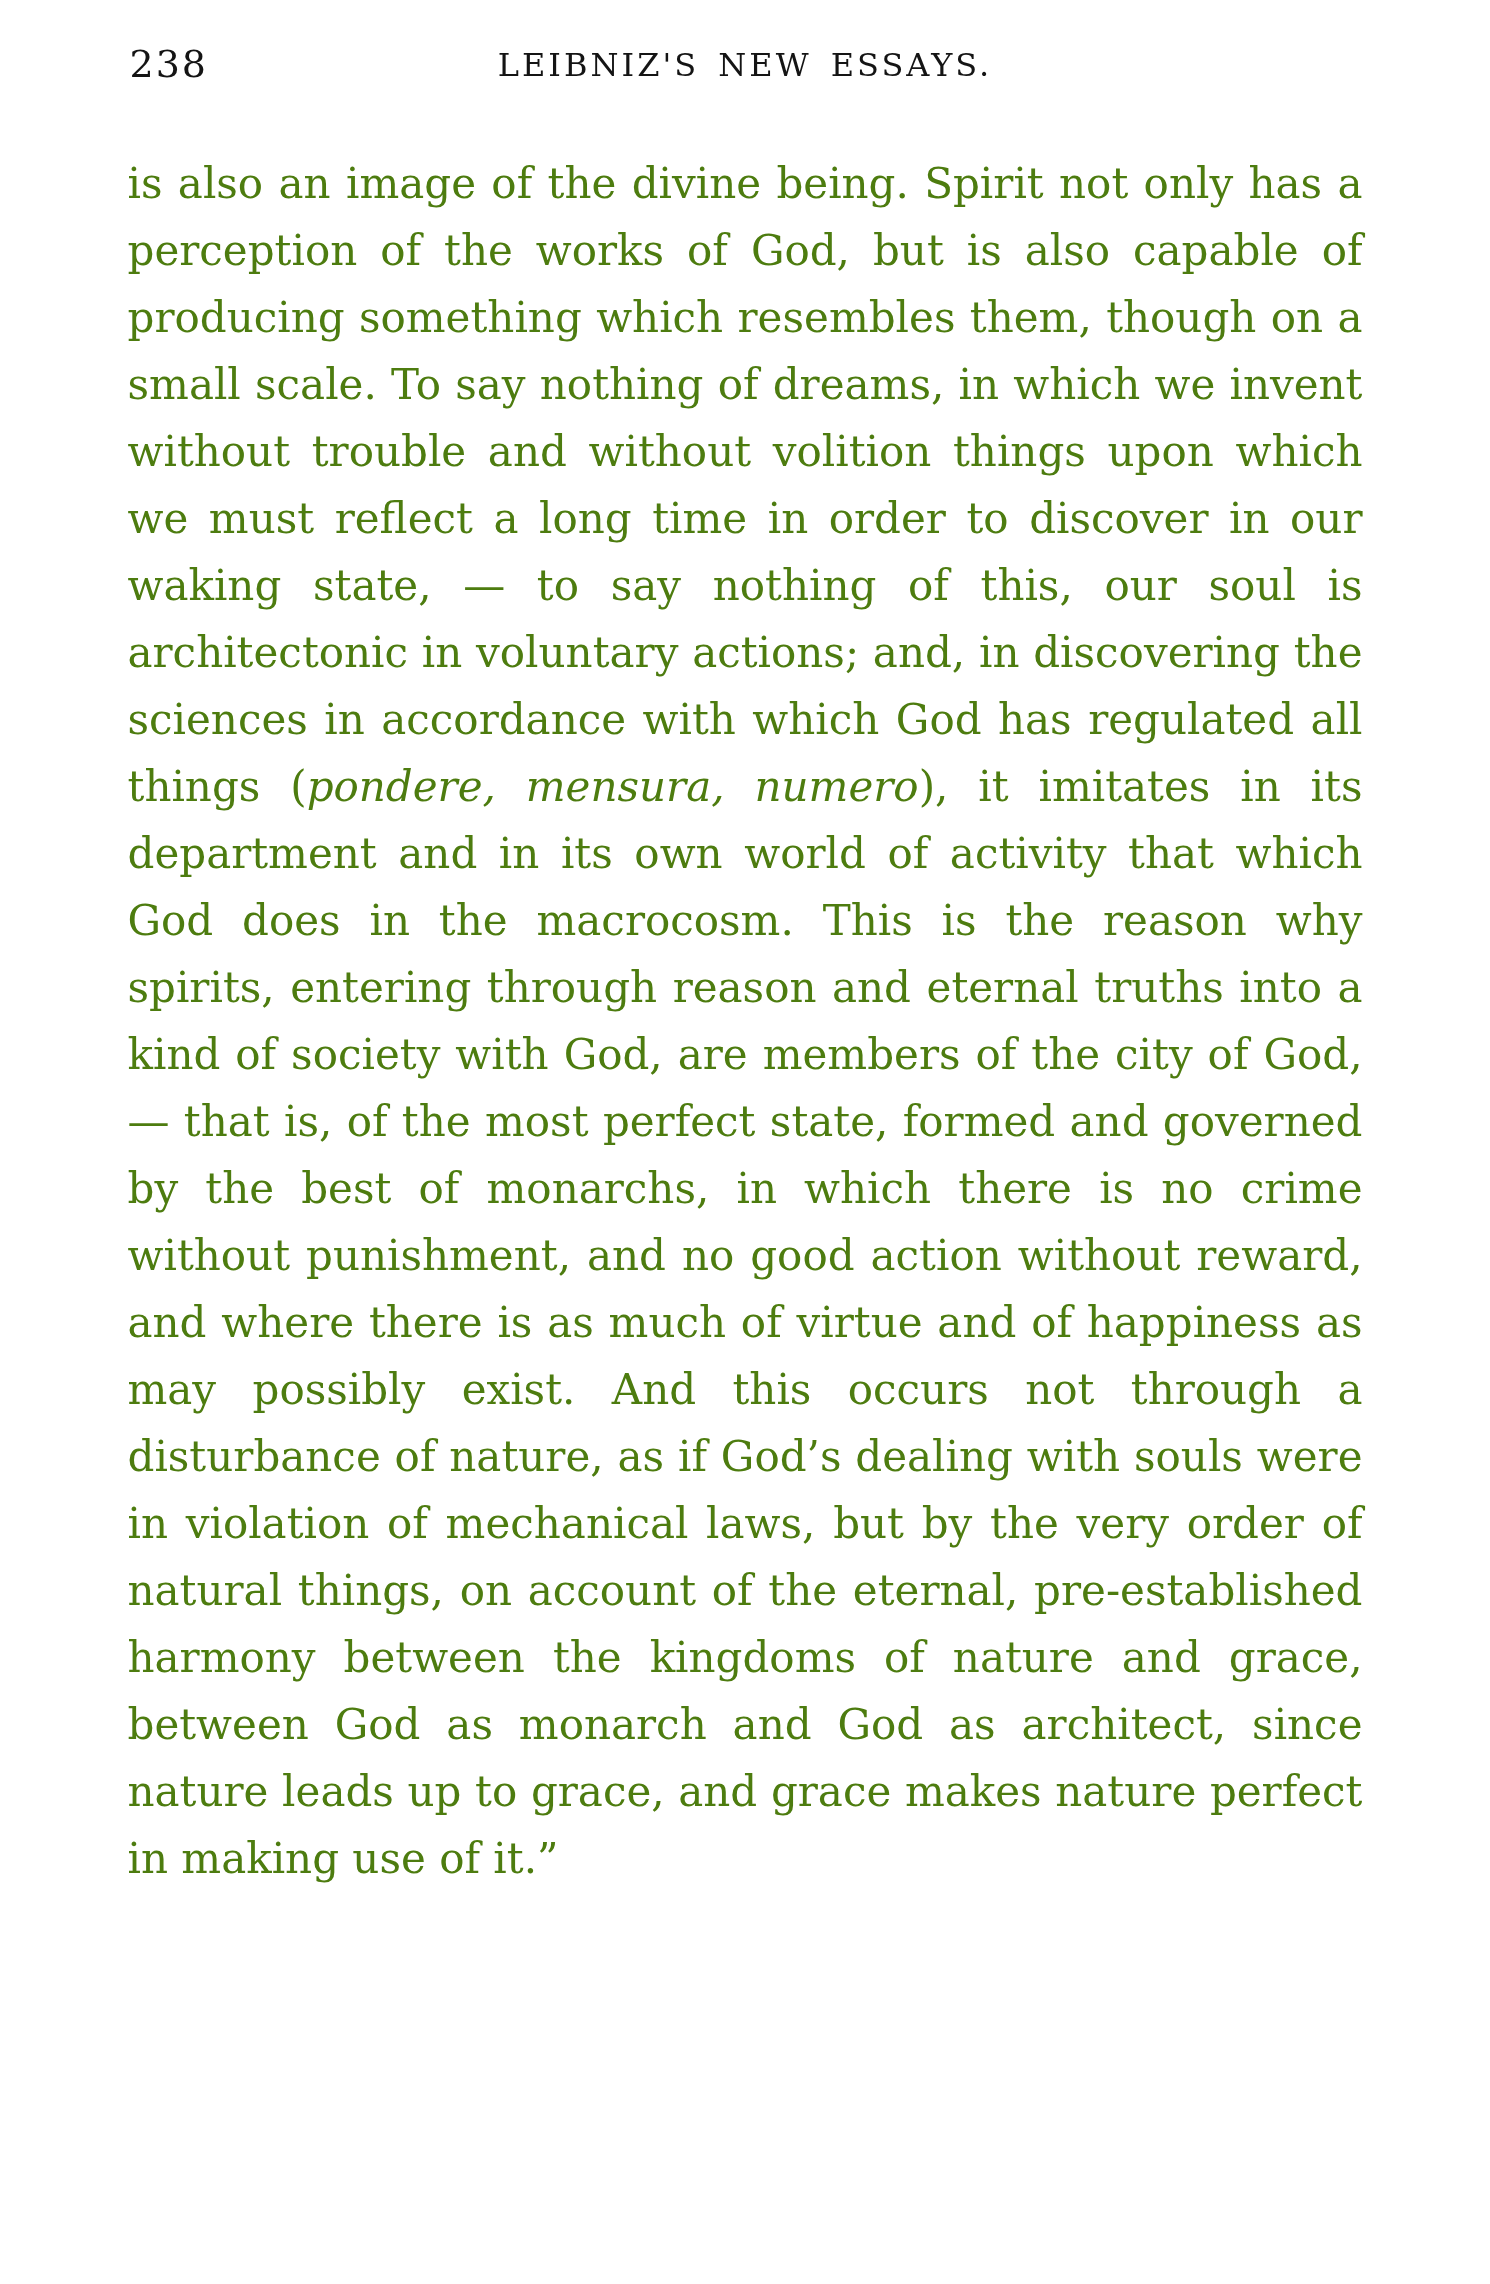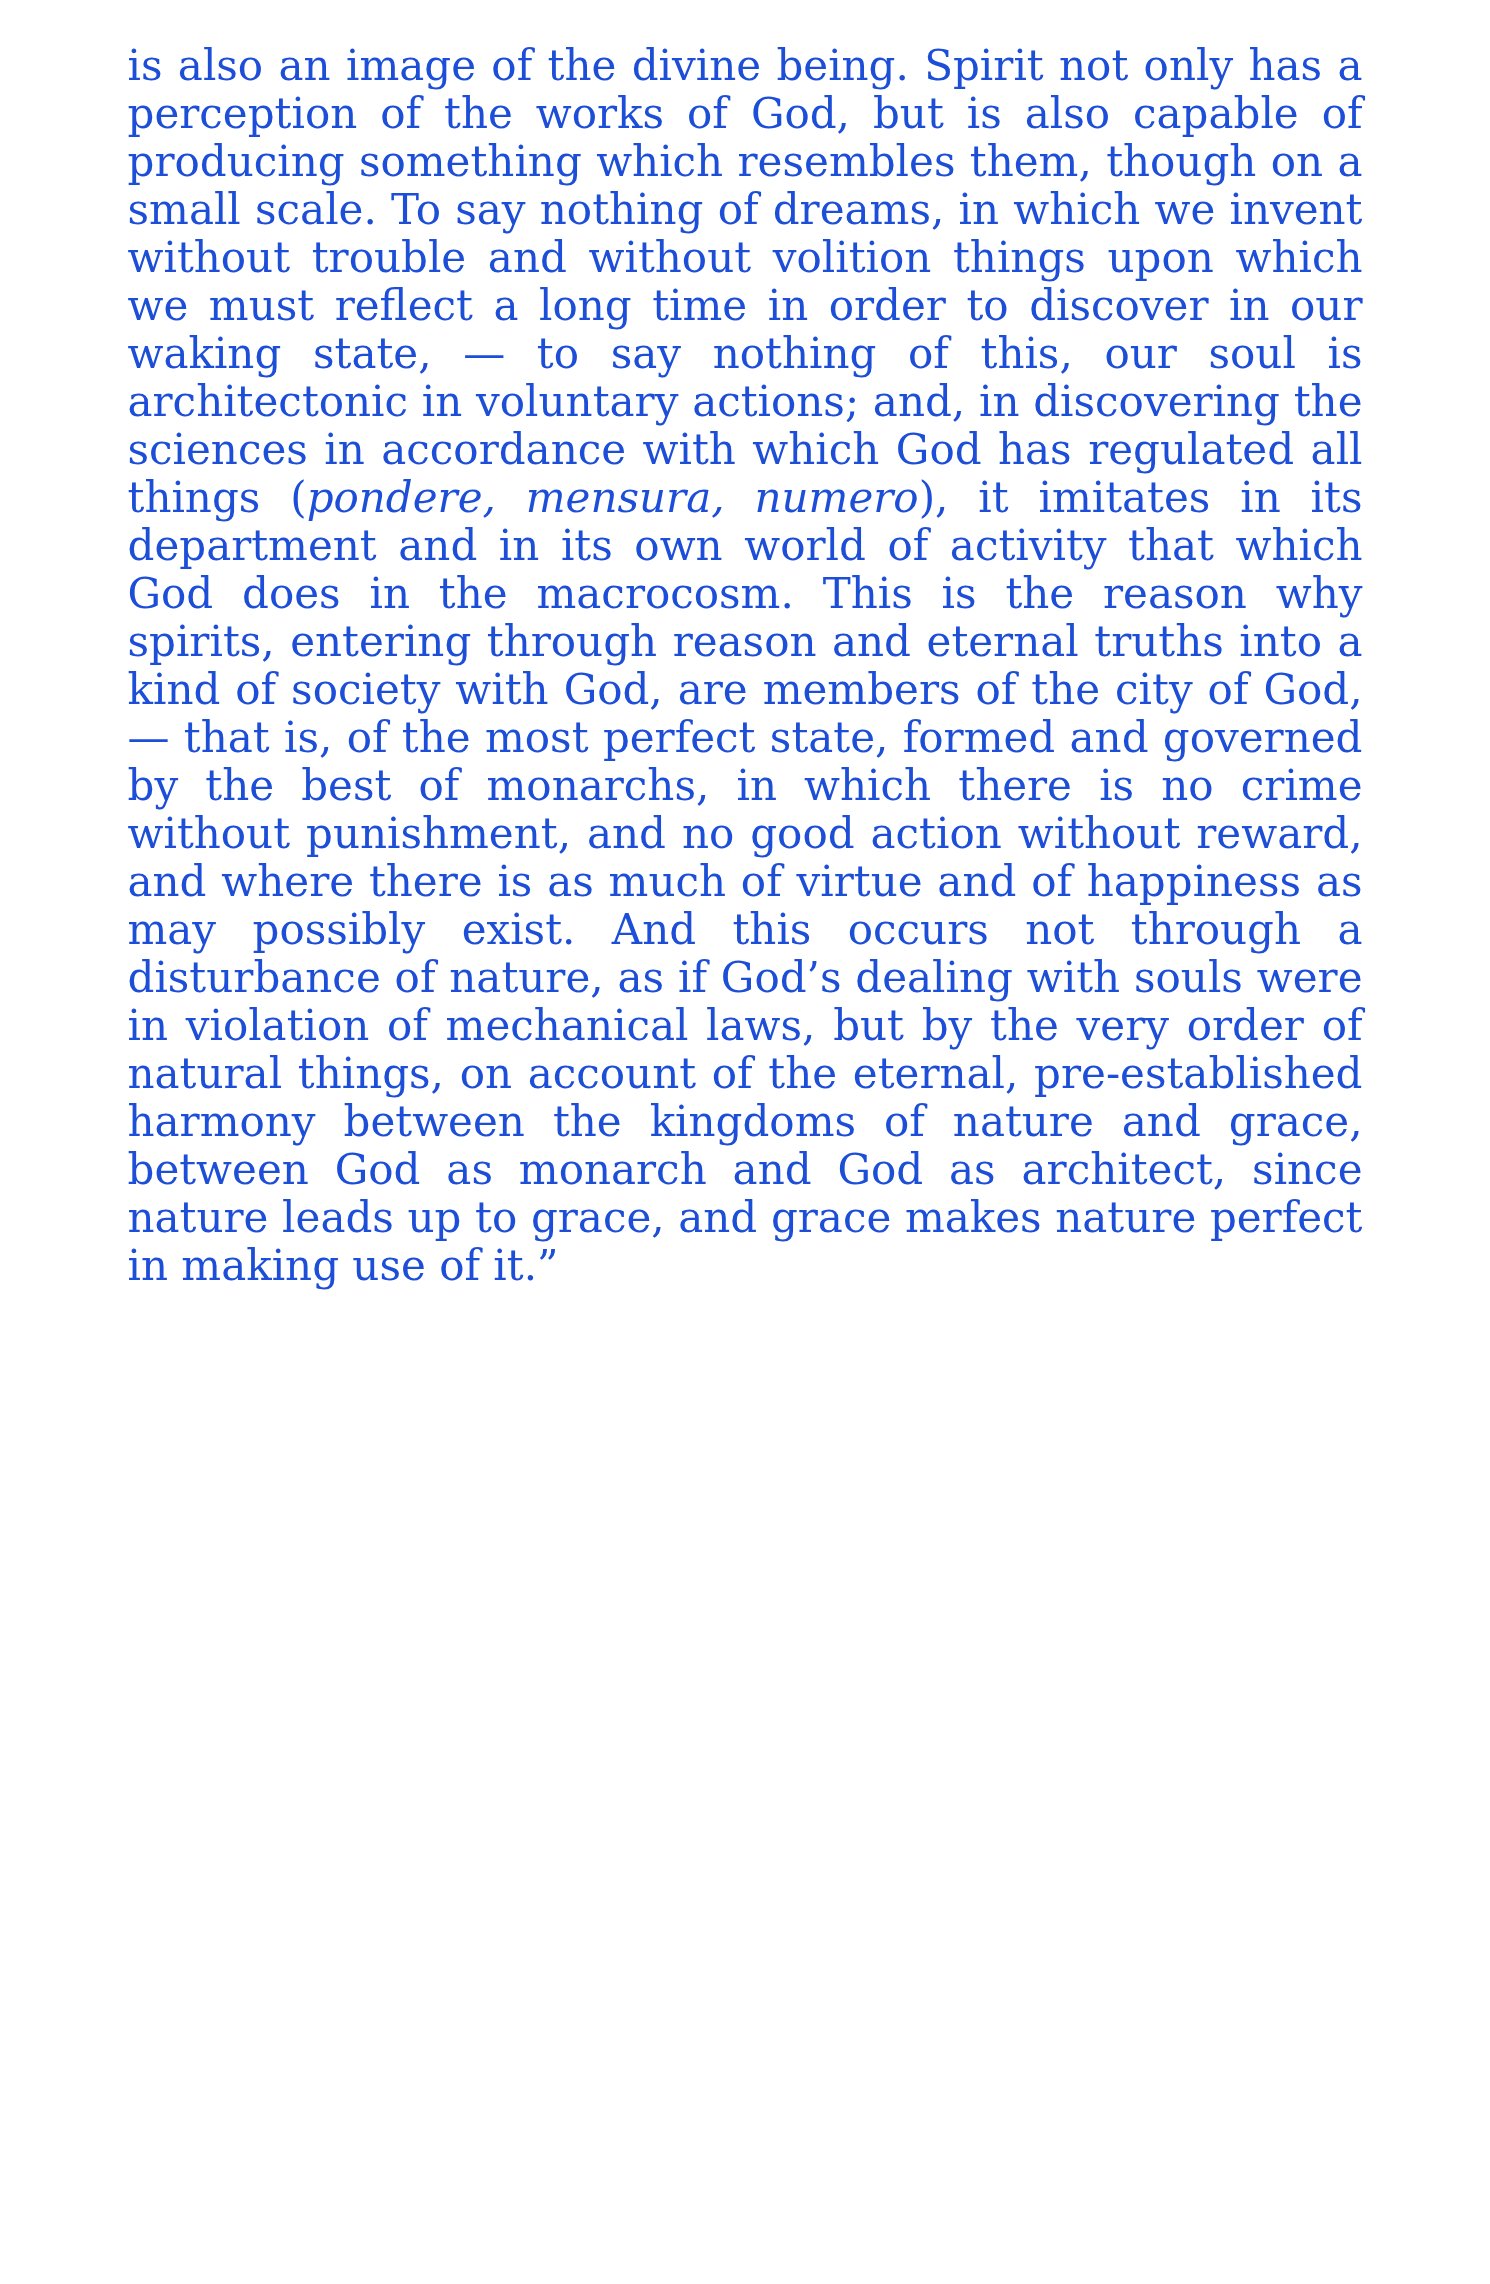--- a/index.html
+++ b/index.html
@@ -49,43 +49,47 @@
     top: 4px;
     text-align: center;
     font-size: 32px;
     letter-spacing: 3px;
     word-spacing: 6px;
     color: #141414;
   }
 
   .page-body {
     font-size: 42px;
-    line-height: 48px;
+    line-height: 67px;
     text-align: justify;
-    color: #1d4ed8;
+    color: #4d7c0f;
   }
 
   .para {
     margin: 0;
   }
 
   .para-indented {
     text-indent: 52px;
   }
 
   .latin {
     font-style: italic;
   }
 </style>
 </head>
 <body>
 
 <div class="page">
   <div class="page-inner">
 
+    <header class="page-header">
+      <span class="page-number">238</span>
+      <span class="running-title">LEIBNIZ'S NEW ESSAYS.</span>
+    </header>
 
     <main class="page-body">
 
       <p class="para"><span>is also an image of the divine being. Spirit not only has a perception of the works of God, but is also capable of producing something which resembles them, though on a small scale. To say nothing of dreams, in which we invent without trouble and without volition things upon which we must reflect a long time in order to discover in our waking state, — to say nothing of this, our soul is architectonic in voluntary actions; and, in discovering the sciences in accordance with which God has regulated all things (</span><span class="latin">pondere, mensura, numero</span><span>), it imitates in its department and in its own world of activity that which God does in the macrocosm. This is the reason why spirits, entering through reason and eternal truths into a kind of society with God, are members of the city of God, — that is, of the most perfect state, formed and governed by the best of monarchs, in which there is no crime without punishment, and no good action without reward, and where there is as much of virtue and of happiness as may possibly exist. And this occurs not through a disturbance of nature, as if God’s dealing with souls were in violation of mechanical laws, but by the very order of natural things, on account of the eternal, pre-established harmony between the kingdoms of nature and grace, between God as monarch and God as architect, since nature leads up to grace, and grace makes nature perfect in making use of it.”</span></p>
 
 
     </main>
 
   </div>
 </div>

